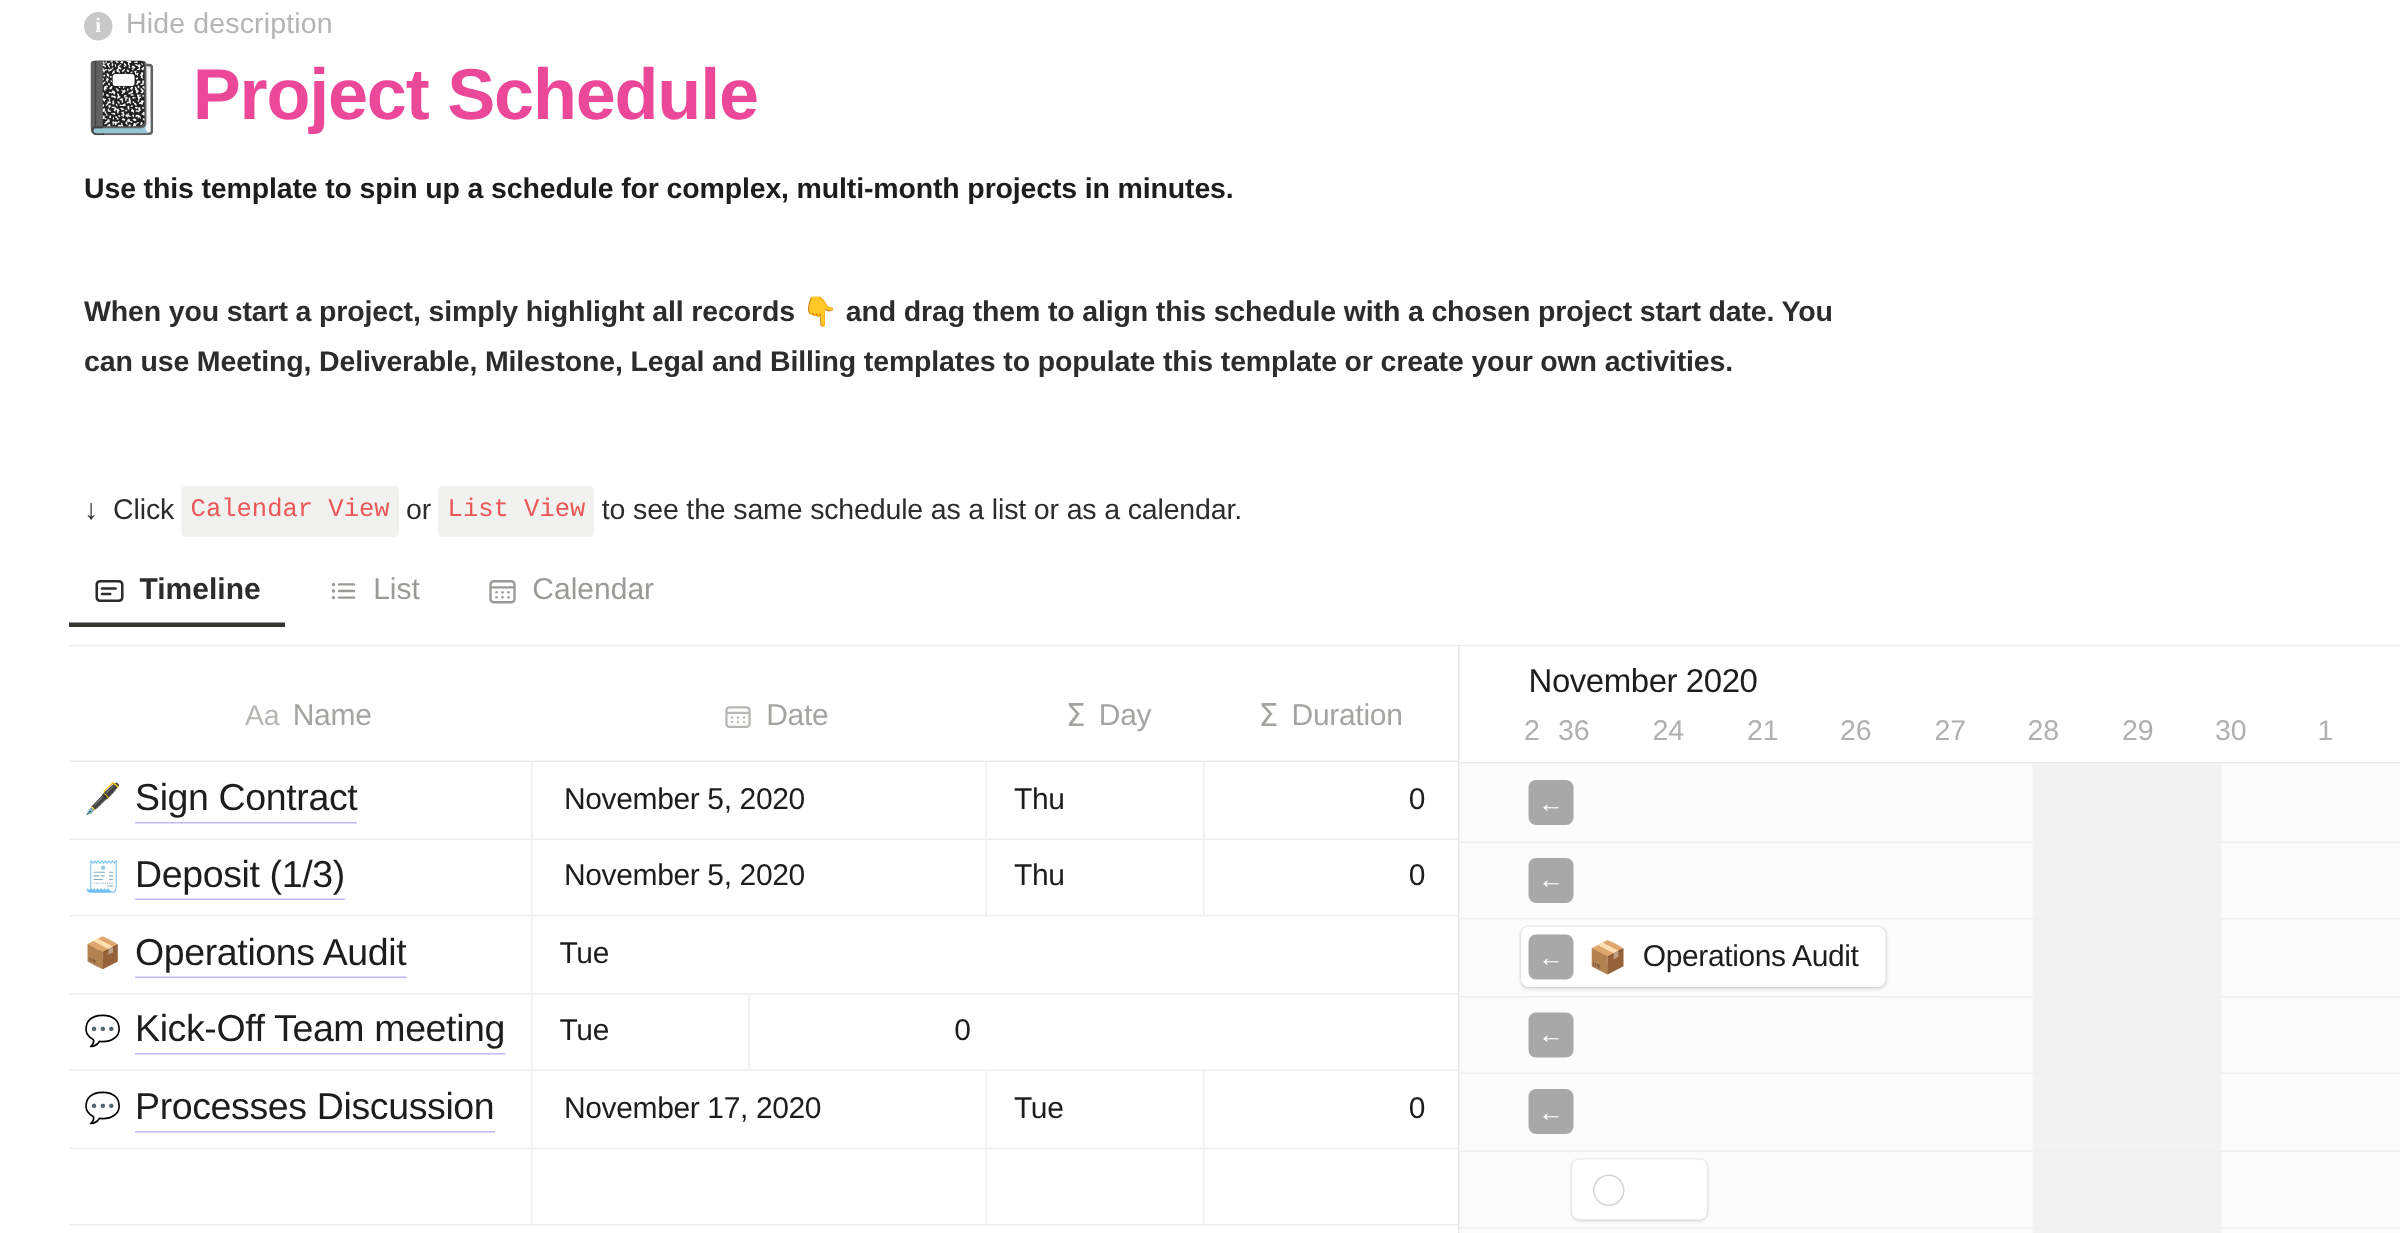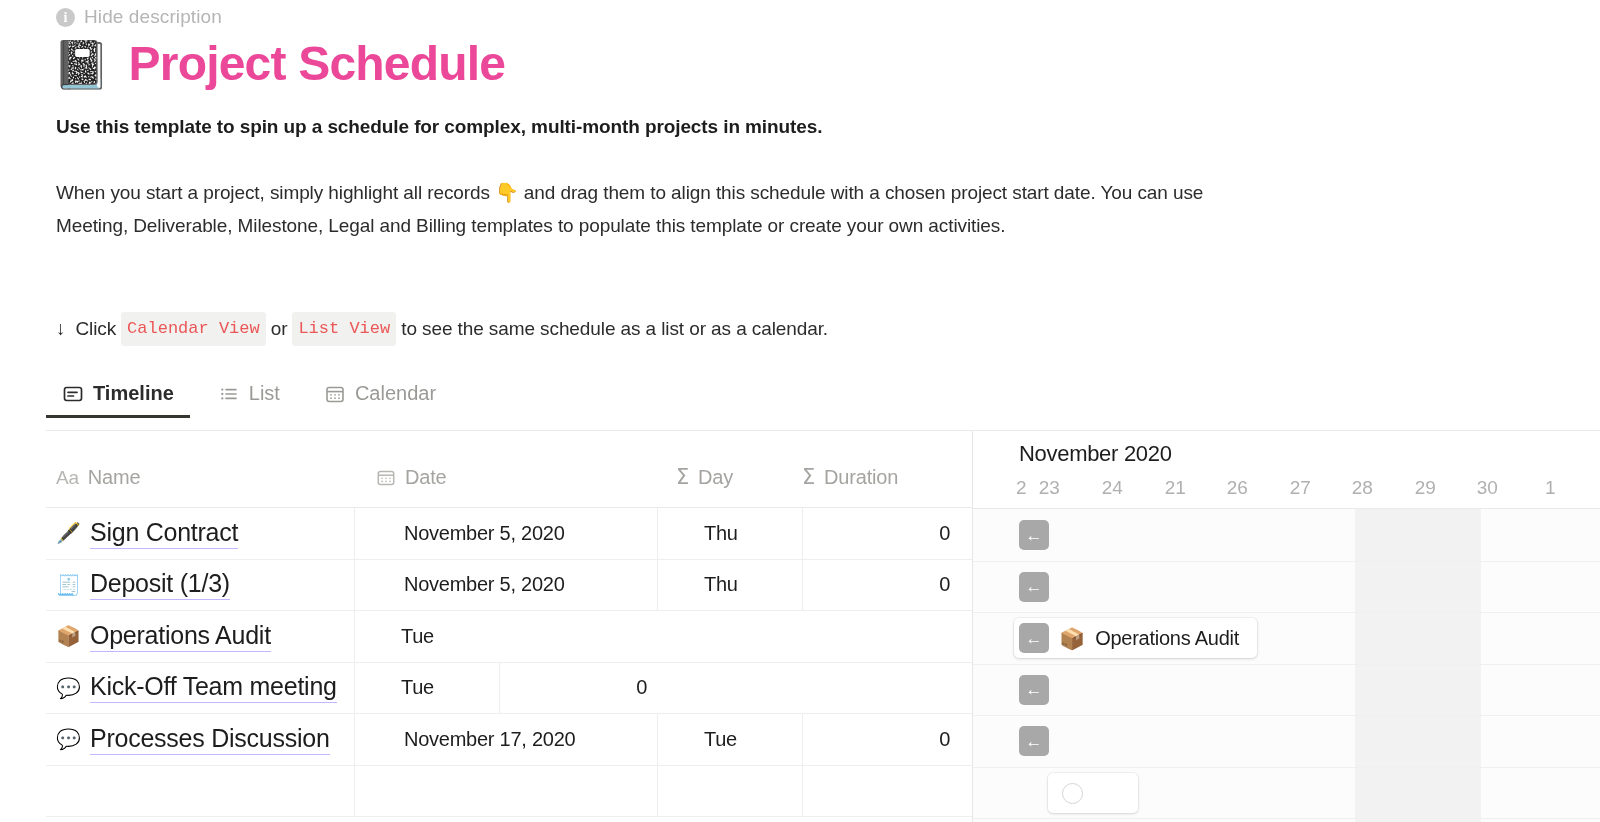--- a/index.html
+++ b/index.html
@@ -40,41 +40,41 @@
     letter-spacing: -0.8px; line-height: 1;
   }
 
   .subtitle {
     position: absolute; left: 56px; top: 116px; width: 1400px;
     font-size: 19px; font-weight: 700; color: #1d1d1d;
     letter-spacing: -0.1px;
   }
 
   .body-para {
-    position: absolute; left: 56px; top: 176px; width: 1200px;
-    font-size: 19px; font-weight: 400; color: #2c2c2c;
+    position: absolute; left: 56px; top: 192px; width: 1200px;
+    font-size: 19px; font-weight: 700; color: #2c2c2c;
     line-height: 33px; letter-spacing: -0.1px;
   }
 
   .click-line {
     position: absolute; left: 56px; top: 312px; width: 1300px;
     font-size: 19px; color: #2c2c2c; line-height: 30px;
     letter-spacing: -0.1px;
     display: flex; align-items: center; flex-wrap: nowrap;
   }
   .click-line .arrow-down { margin-right: 10px; font-size: 19px; }
   .code-chip {
     display: inline-block;
     font-family: "Liberation Mono", monospace;
     font-size: 17px;
     color: #eb5757;
     background: #f1f1ef;
     border-radius: 3px;
     padding: 2px 6px;
-    margin: 0 5px;
+    margin: 12px 5px;
     letter-spacing: 0px;
     white-space: nowrap;
   }
 
   
   .tabs {
     position: absolute; left: 46px; top: 382px;
     display: flex; align-items: flex-end; gap: 12px;
   }
   .tab {
@@ -106,21 +106,21 @@
     background: #fff; z-index: 3;
   }
   .thead {
     display: flex; height: 77px; align-items: flex-end;
     border-bottom: 1px solid #eaeaea;
   }
   .th {
     display: flex; align-items: center; gap: 9px;
     font-size: 20px; color: #a5a4a1; font-weight: 400;
     padding-bottom: 18px; letter-spacing: -0.2px;
-    overflow: hidden; white-space: nowrap;
+    overflow: hidden; white-space: nowrap; justify-content: center;
   }
   .col-name { width: 309px; padding-left: 10px; }
   .col-date { width: 303px; padding-left: 21px; margin-top: 48px; }
   .col-day  { width: 144px; padding-left: 18px; }
   .col-dur  { width: 170px; }
 
   .th .aa { font-size: 19px; color: #b7b6b3; font-style: normal; }
   .th .sigma { font-size: 21px; color: #a5a4a1; font-family:"DejaVu Sans", sans-serif; }
   .cal-icon { width: 20px; height: 20px; display:block; }
 
@@ -138,21 +138,21 @@
     border-right: 1px solid #eeeeee;
   }
   .cell.day  { width: 144px; padding-left: 18px; }
   .cell.dur  { width: 170px; justify-content: flex-end; padding-right: 22px;
                border-left: 1px solid #eeeeee; }
   .row-emoji { font-size: 20px; line-height: 1; flex: none; width: 24px; text-align:center;}
   .row-name  {
     font-size: 25px; color: #1d1d1d; letter-spacing: -0.25px;
     border-bottom: 1px solid #c4b5fd; padding-bottom: 1px;
   }
-  .row-text  { font-size: 20px; color: #1d1d1d; letter-spacing: -0.25px; margin-left: 28px; }
+  .row-text  { font-size: 20px; color: #1d1d1d; letter-spacing: -0.25px; }
 
   
   .tl-pane {
     position: absolute; left: 926px; top: 0;
     width: 628px; height: 391px; overflow: hidden;
     border-left: 1px solid #e6e6e6; background: #fff;
     z-index: 1;
   }
   .tl-month {
     position: absolute; left: 0; top: 0; width: 628px; height: 46px;
@@ -278,21 +278,21 @@
     </div>
   </div>
   <div class="tabs-rule"></div>
 
   <div class="grid-wrap">
 
     <div class="tl-pane">
       <div class="tl-month">November 2020</div>
       <div class="tl-days">
         <div class="tl-day" style="left:17px;">2</div>
-        <div class="tl-day" style="left:45px;">23</div>
+        <div class="tl-day" style="left:45px;">36</div>
         <div class="tl-day" style="left:108px;">24</div>
         <div class="tl-day" style="left:171px;">21</div>
         <div class="tl-day" style="left:233px;">26</div>
         <div class="tl-day" style="left:296px;">27</div>
         <div class="tl-day" style="left:358px;">28</div>
         <div class="tl-day" style="left:421px;">29</div>
         <div class="tl-day" style="left:483px;">30</div>
         <div class="tl-day" style="left:546px;">1</div>
       </div>
       <div class="tl-body">

